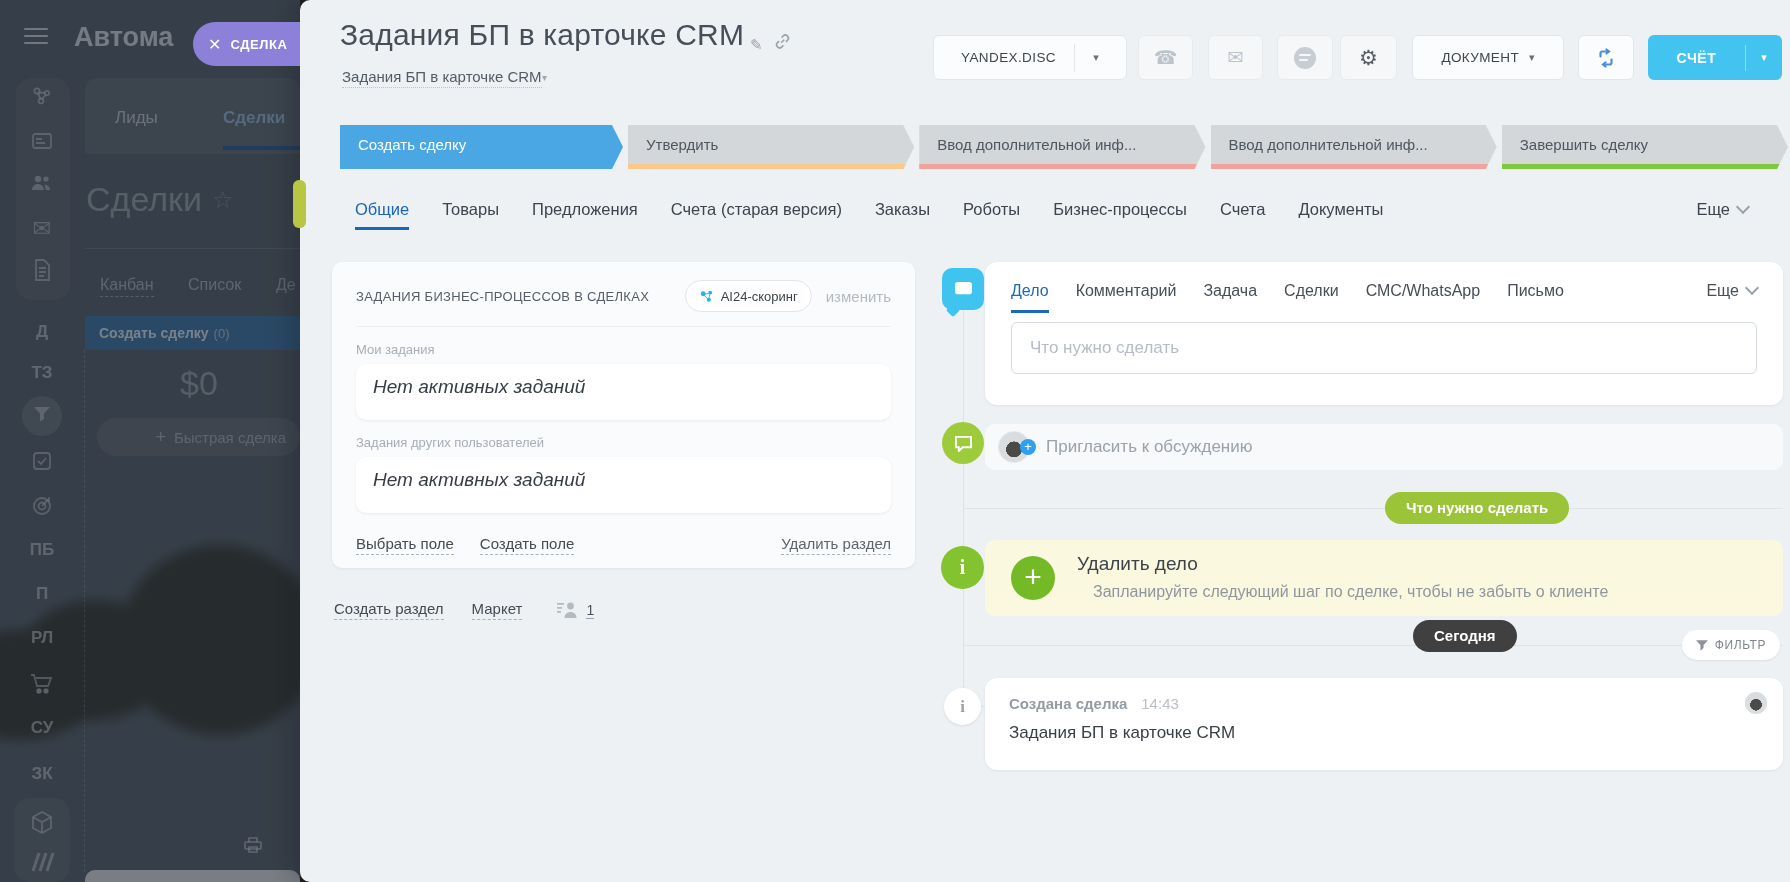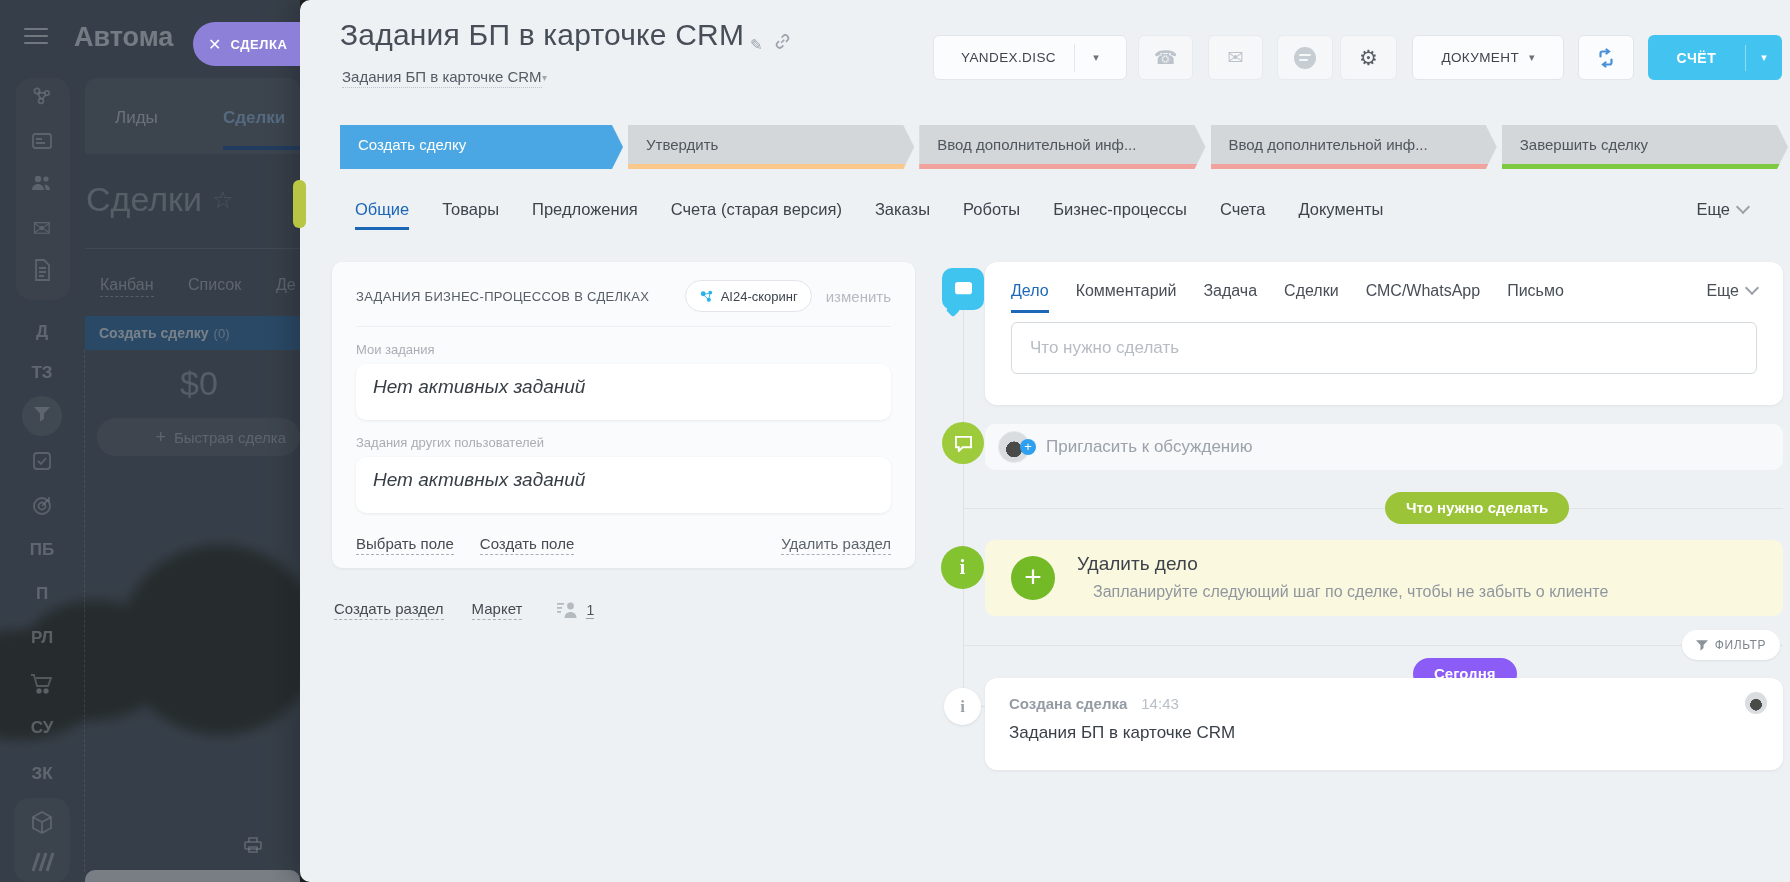--- a/index.html
+++ b/index.html
@@ -164,21 +164,21 @@
   .avatar{border-radius:50%;background:radial-gradient(circle at 50% 58%,#4a4a48 0 34%,#d9dde0 35%);position:relative;}
   .avatar.a30{width:30px;height:30px;border:1px solid #e3e7ea;}
   .avatar .plus-badge{position:absolute;right:-7px;top:7px;width:16px;height:16px;border-radius:50%;background:#2f9ff0;
     color:#fff;font-size:13px;line-height:15px;text-align:center;}
   .invite-lbl{font-size:17px;color:#9ba2ab;margin-left:16px;}
 
   .hr-line{position:absolute;left:663px;width:820px;height:1px;background:#e0e4e8;}
   .pill{position:absolute;height:32px;line-height:32px;border-radius:16px;padding:0 21px;color:#fff;
     font-size:15px;font-weight:bold;white-space:nowrap;}
   .pill-hint{left:1085px;top:492px;background:#9cc438;}
-  .pill-today{left:1113px;top:658px;background:#8b5cf6;}
+  .pill-today{left:1113px;top:620px;background:#404040;}
 
   .advice-card{position:absolute;left:685px;top:540px;width:798px;height:76px;background:#fbf8e0;border-radius:10px;}
   .advice-plus{position:absolute;left:26px;top:16px;width:44px;height:44px;border-radius:50%;background:#74ba26;
     color:#fff;font-size:30px;font-weight:300;line-height:41px;text-align:center;}
   .advice-title{position:absolute;left:92px;top:13px;font-size:19px;color:#3d434a;}
   .advice-text{position:absolute;left:108px;top:43px;font-size:16px;color:#8f969e;}
 
   .filter-btn{position:absolute;right:10px;top:630px;height:30px;border-radius:15px;background:#fff;
     box-shadow:0 1px 2px rgba(60,70,82,.1);display:flex;align-items:center;padding:0 14px;cursor:pointer;}
   .filter-btn .lbl{font-size:12px;color:#7f868e;letter-spacing:.6px;margin-left:7px;}

